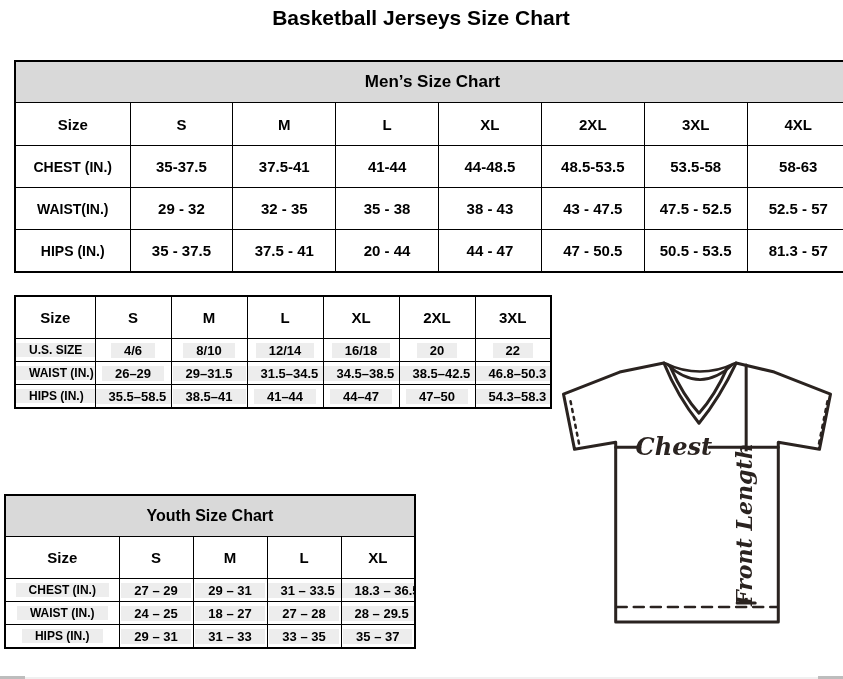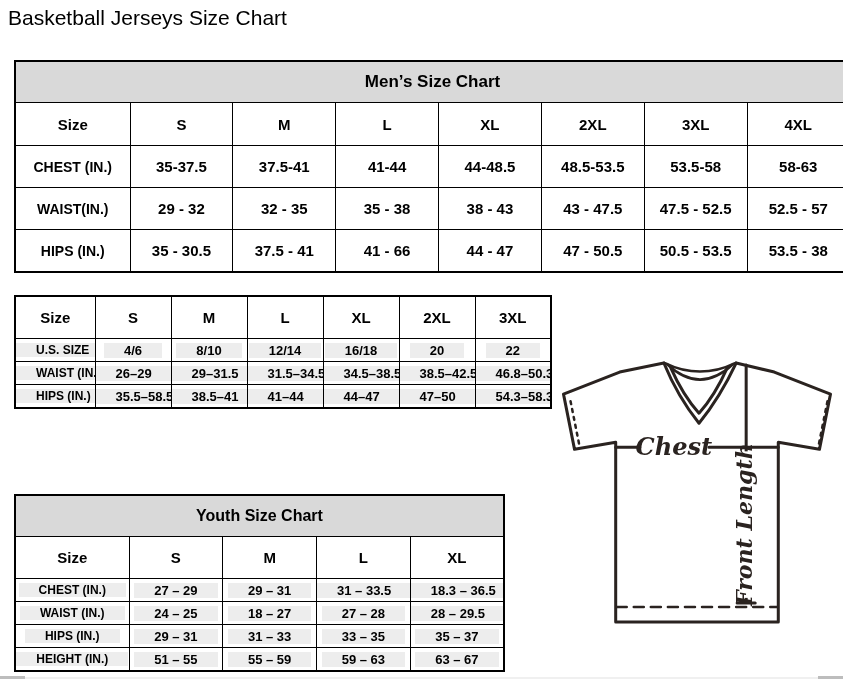--- a/index.html
+++ b/index.html
@@ -1,36 +1,36 @@
 <!DOCTYPE html>
 <html><head>
 <meta charset="utf-8">
 <style>
   html,body{margin:0;padding:0;background:#fff;}
   .page{position:relative;width:843px;height:679px;background:#fff;overflow:hidden;
         font-family:"Liberation Sans",sans-serif;color:#000;}
-  .page-title{position:absolute;left:8px;top:6px;width:810px;text-align:left;
-              font-size:21px;font-weight:normal;letter-spacing:0px;}
+  .page-title{position:absolute;left:16px;top:6px;width:810px;text-align:center;
+              font-size:21px;font-weight:bold;letter-spacing:0px;}
   .tbl{position:absolute;}
   .tbl.men{left:14px;top:60px;width:837px;}
   .tbl.women{left:14px;top:295px;width:538px;}
-  .tbl.youth{left:14px;top:494px;width:491px;}
+  .tbl.youth{left:4px;top:494px;width:412px;}
   table.size-table{width:100%;border-collapse:collapse;table-layout:fixed;
                    border:2px solid #000;}
   .size-table th,.size-table td{border:1px solid #000;text-align:center;
      vertical-align:middle;font-weight:bold;padding:0;overflow:hidden;white-space:nowrap;}
   .size-table .band{background:#d9d9d9;height:40px;font-size:17px;}
   .women .band,.youth .band{font-size:16px;}
   .men .colhead{height:42px;font-size:15px;}
   .men td{height:41px;font-size:15px;margin-left:44px;}
   .men .rowlabel{height:41px;font-size:14px;}
   .women .colhead,.youth .colhead{height:41px;font-size:15px;}
   .women td,.youth td{height:22px;font-size:13px;text-align:center;}
   .women .rowlabel,.youth .rowlabel{height:22px;font-size:12px;}
-  .women .hl,.youth .hl{background:#ededed;padding:0 20px;}
+  .women .hl,.youth .hl{background:#ededed;padding:0 13px;}
   col.col-label-men{width:115px;}
   col.col-label-women{width:80px;}
   col.col-label-youth{width:114px;}
   .jersey{position:absolute;left:559px;top:355px;width:280px;height:273px;}
   .sb-track{position:absolute;left:0;top:677px;width:843px;height:2px;background:#f0f0f0;}
   .sb-frag{position:absolute;top:676px;width:25px;height:3px;background:#bdbdbd;}
   .sb-frag.left{left:0;}
   .sb-frag.right{left:818px;}
 </style>
 </head>
@@ -81,27 +81,27 @@
             <td><span>29 - 32</span></td>
             <td><span>32 - 35</span></td>
             <td><span>35 - 38</span></td>
             <td><span>38 - 43</span></td>
             <td><span>43 - 47.5</span></td>
             <td><span>47.5 - 52.5</span></td>
             <td><span>52.5 - 57</span></td>
           </tr>
           <tr>
             <th class="rowlabel"><span>HIPS (IN.)</span></th>
-            <td><span>35 - 30.5</span></td>
+            <td><span>35 - 37.5</span></td>
             <td><span>37.5 - 41</span></td>
-            <td><span>41 - 66</span></td>
+            <td><span>20 - 44</span></td>
             <td><span>44 - 47</span></td>
             <td><span>47 - 50.5</span></td>
             <td><span>50.5 - 53.5</span></td>
-            <td><span>53.5 - 38</span></td>
+            <td><span>81.3 - 57</span></td>
           </tr>
         </tbody>
       </table>
     </div>
   <div class="tbl women" id="mount-women">
       <table class="size-table women">
         <colgroup>
           <col class="col-label-women">
           <col>
           <col>
@@ -184,27 +184,20 @@
             <td><span class="hl">27 – 28</span></td>
             <td><span class="hl">28 – 29.5</span></td>
           </tr>
           <tr>
             <th class="rowlabel"><span class="hl">HIPS (IN.)</span></th>
             <td><span class="hl">29 – 31</span></td>
             <td><span class="hl">31 – 33</span></td>
             <td><span class="hl">33 – 35</span></td>
             <td><span class="hl">35 – 37</span></td>
           </tr>
-          <tr>
-            <th class="rowlabel"><span class="hl">HEIGHT (IN.)</span></th>
-            <td><span class="hl">51 – 55</span></td>
-            <td><span class="hl">55 – 59</span></td>
-            <td><span class="hl">59 – 63</span></td>
-            <td><span class="hl">63 – 67</span></td>
-          </tr>
         </tbody>
       </table>
     </div>
 
   <svg class="jersey" viewBox="0 0 278 272" xmlns="http://www.w3.org/2000/svg">
     <g fill="none" stroke="#2a2320" stroke-width="3" stroke-linecap="round" stroke-linejoin="round">
 
       <path d="M104,8 L60,17 L4,39 L15,94 L56,87 L56,266 L218,266 L218,87 L259,94 L270,39 L214,17 L176,8"></path>
 
       <path d="M104,8 Q118,42 139,68 Q160,42 176,8"></path>

